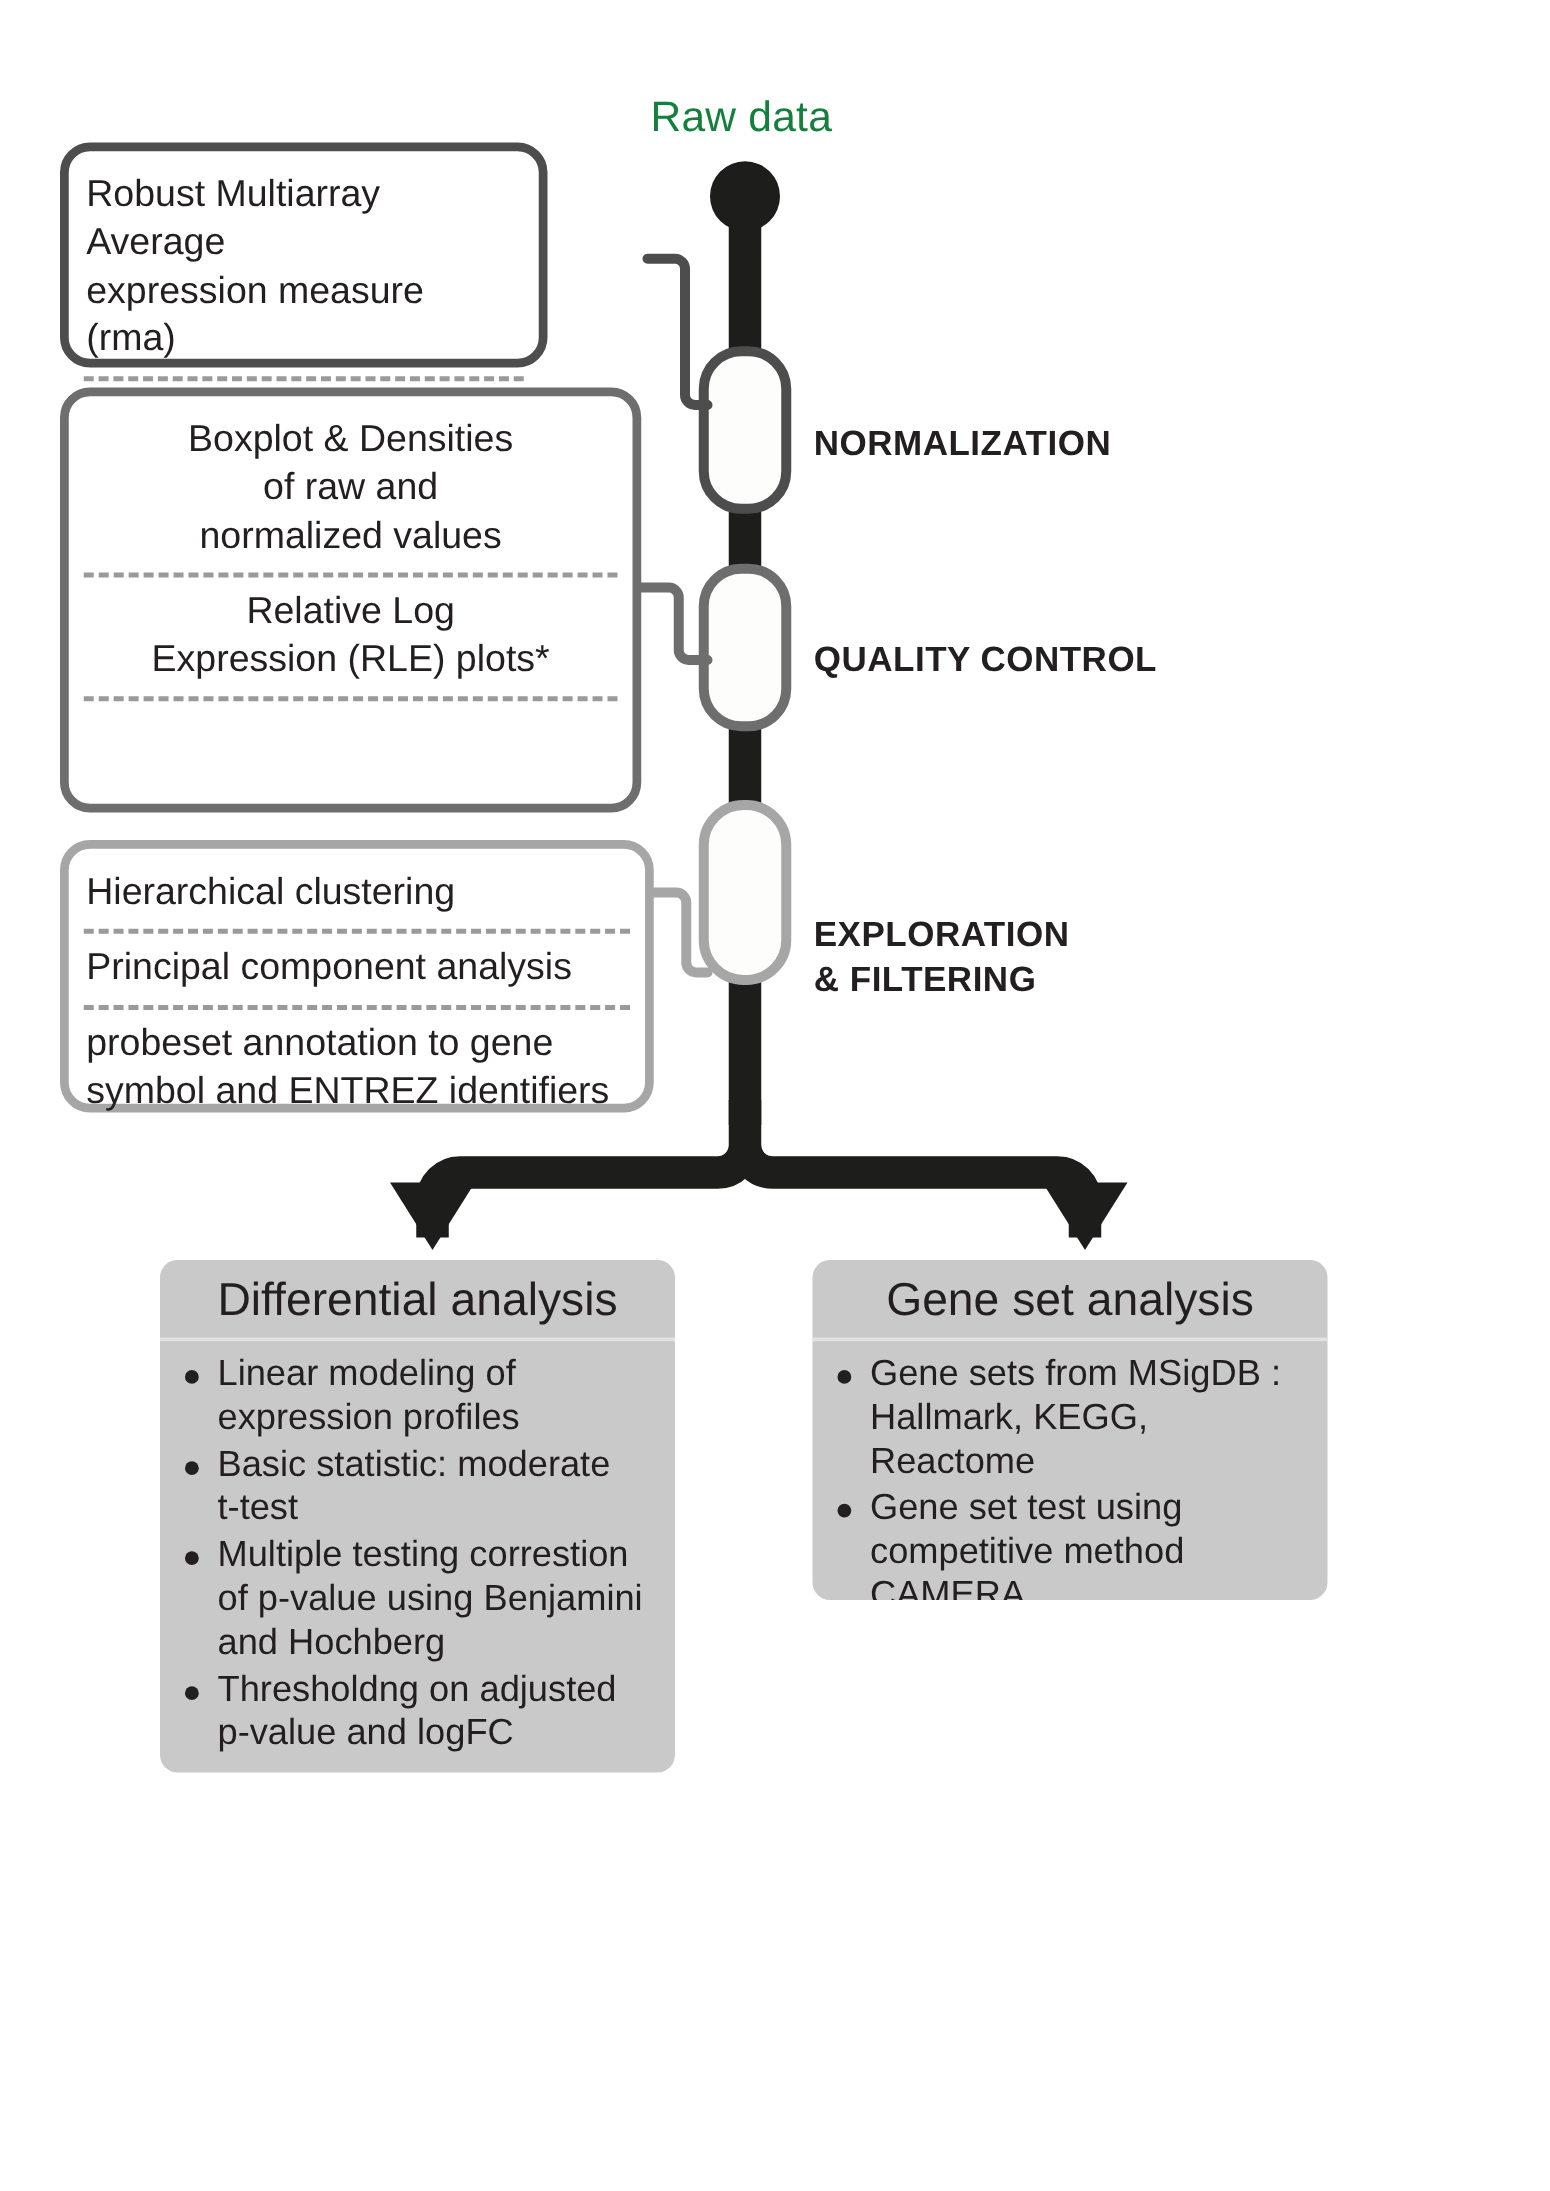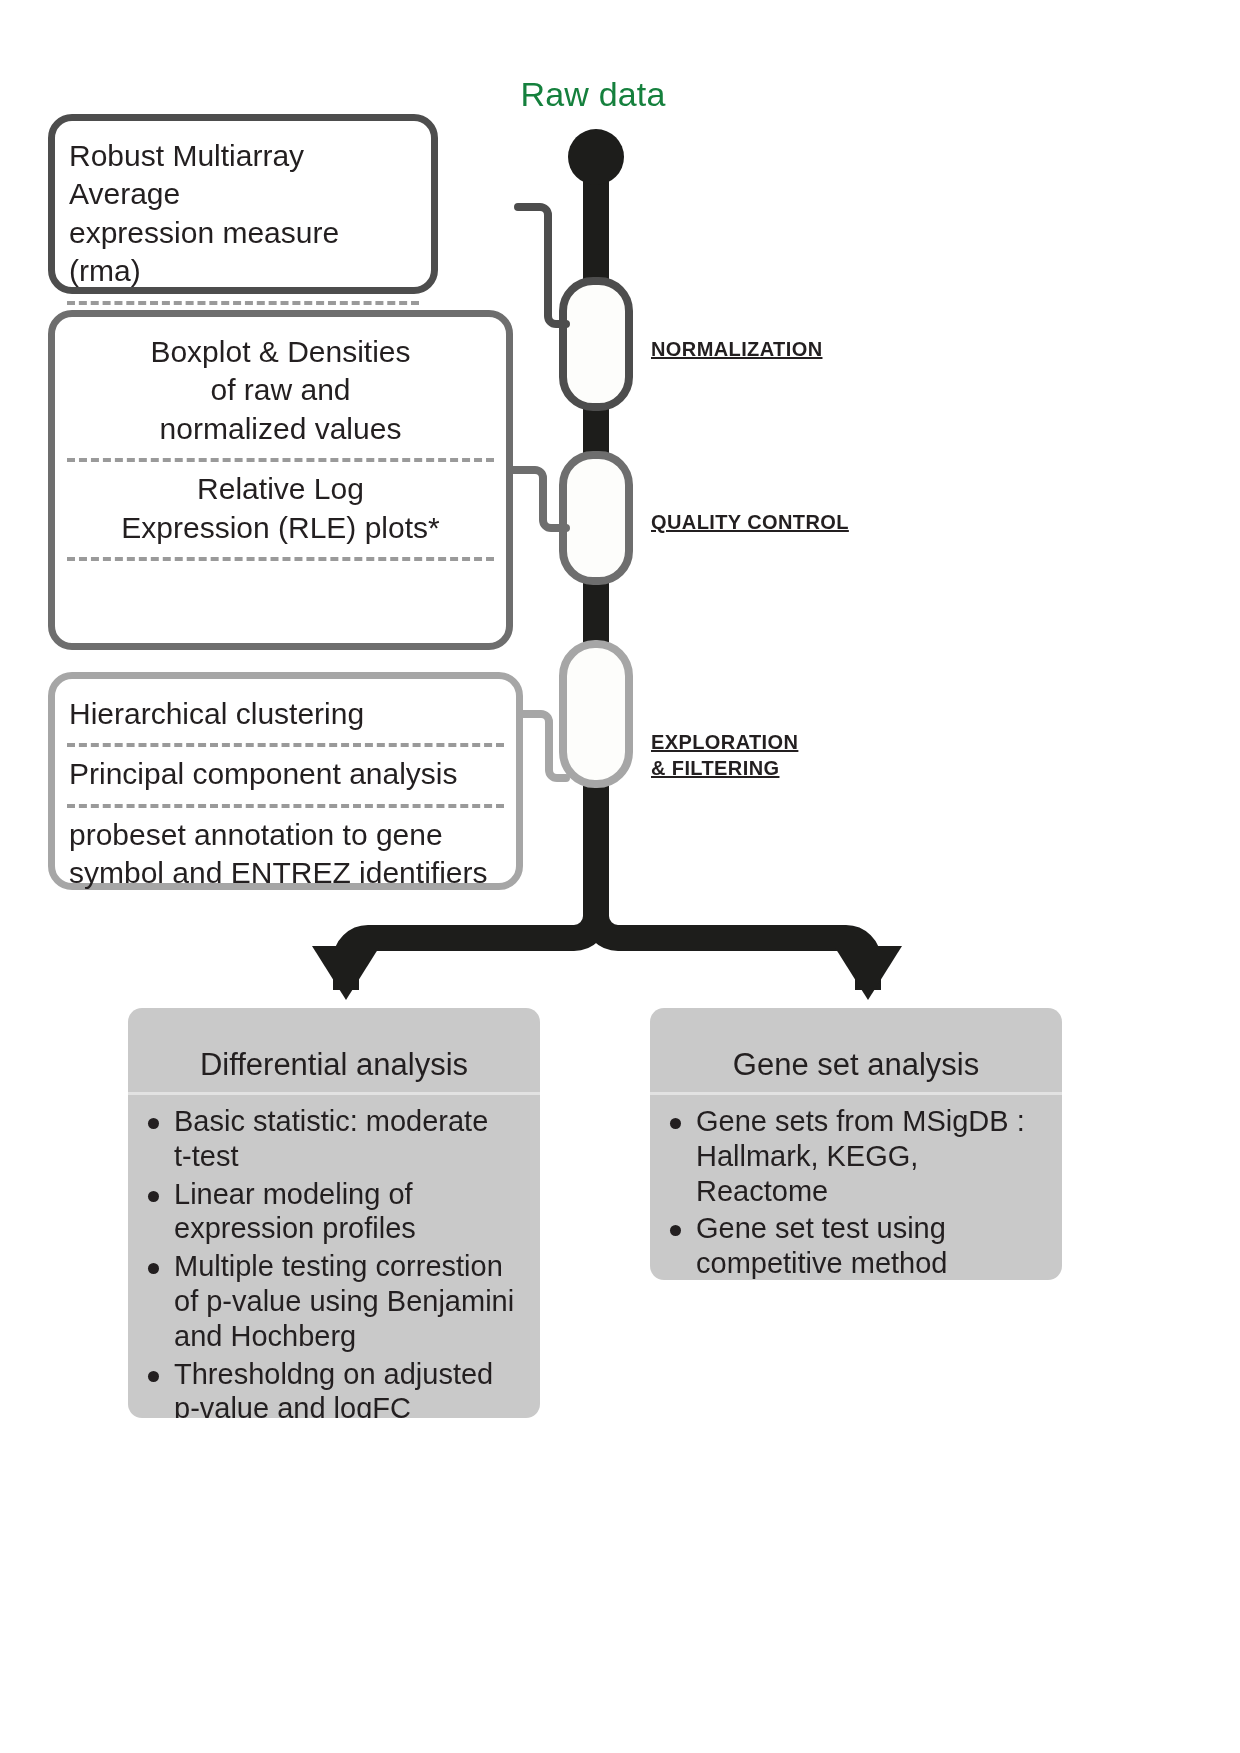--- a/index.html
+++ b/index.html
@@ -61,50 +61,48 @@
   }
   .sep {
     border-top: 4px dashed #9a9a9a;
     margin: 2px 12px 2px 12px;
     height: 0;
   }
 
   
   .stage-label {
     position: absolute;
-    font-size: 20px;
+    font-size: 28px;
     font-weight: bold;
     letter-spacing: 0.4px;
     line-height: 1.28;
     color: #231f20;
     white-space: pre-line;
-    text-decoration: underline;
   }
   #label-normalization { left: 651px; top: 337px; }
   #label-qc            { left: 651px; top: 510px; text-align: center; }
   #label-exploration   { left: 651px; top: 690px; margin-top: 40px; }
 
   
   .outcome-card {
     position: absolute;
     box-sizing: border-box;
     background: #c9c9c9;
     border-radius: 14px;
     overflow: hidden;
   }
   #card-differential { left: 128px; top: 1008px; width: 412px; height: 410px; }
   #card-geneset      { left: 650px; top: 1008px; width: 412px; height: 272px; }
 
   .outcome-title {
-    font-size: 31px;
+    font-size: 37px;
     text-align: center;
     color: #231f20;
     padding: 11px 0 9px 0;
     border-bottom: 3px solid #e2e2e2;
-    margin-top: 28px;
   }
   .outcome-list {
     list-style: none;
     margin: 0;
     padding: 9px 16px 14px 14px;
   }
   .outcome-list li {
     position: relative;
     font-size: 29px;
     line-height: 1.2;
@@ -178,24 +176,24 @@
 </div>
 
 <div class="stage-label" id="label-normalization">NORMALIZATION</div>
 <div class="stage-label" id="label-qc">QUALITY CONTROL</div>
 <div class="stage-label" id="label-exploration">EXPLORATION
 &amp; FILTERING</div>
 
 <div class="outcome-card" id="card-differential">
   <div class="outcome-title">Differential analysis</div>
   <ul class="outcome-list">
+    <li>Linear modeling of
+expression profiles</li>
     <li>Basic statistic: moderate
 t-test</li>
-    <li>Linear modeling of
-expression profiles</li>
     <li>Multiple testing correstion
 of p-value using Benjamini
 and Hochberg</li>
     <li>Thresholdng on adjusted
 p-value and logFC</li>
   </ul>
 </div>
 
 <div class="outcome-card" id="card-geneset">
   <div class="outcome-title">Gene set analysis</div>

